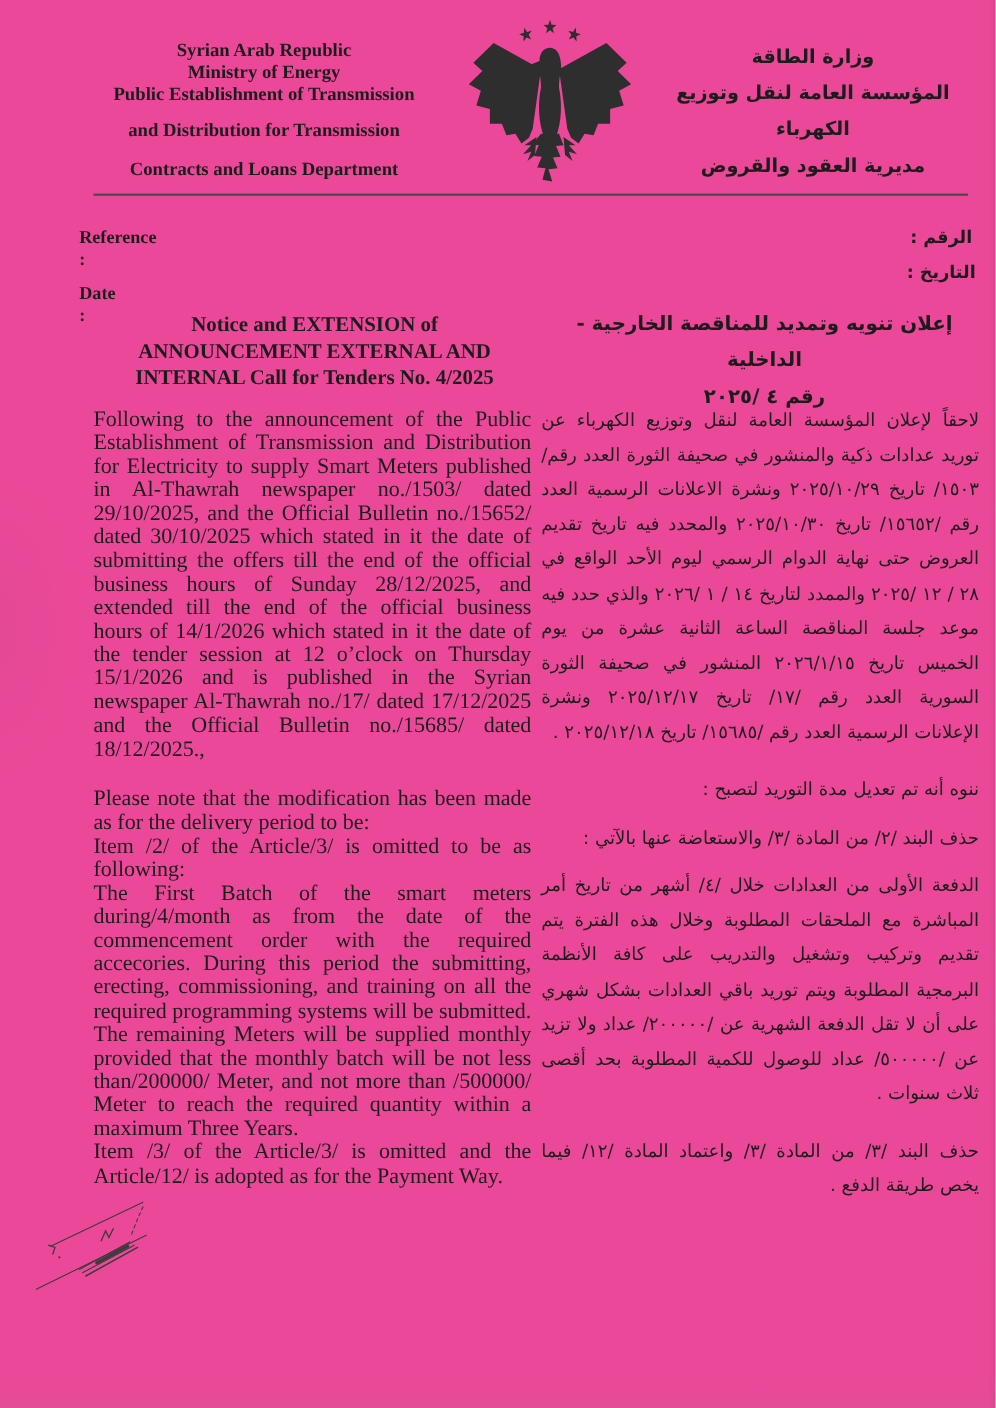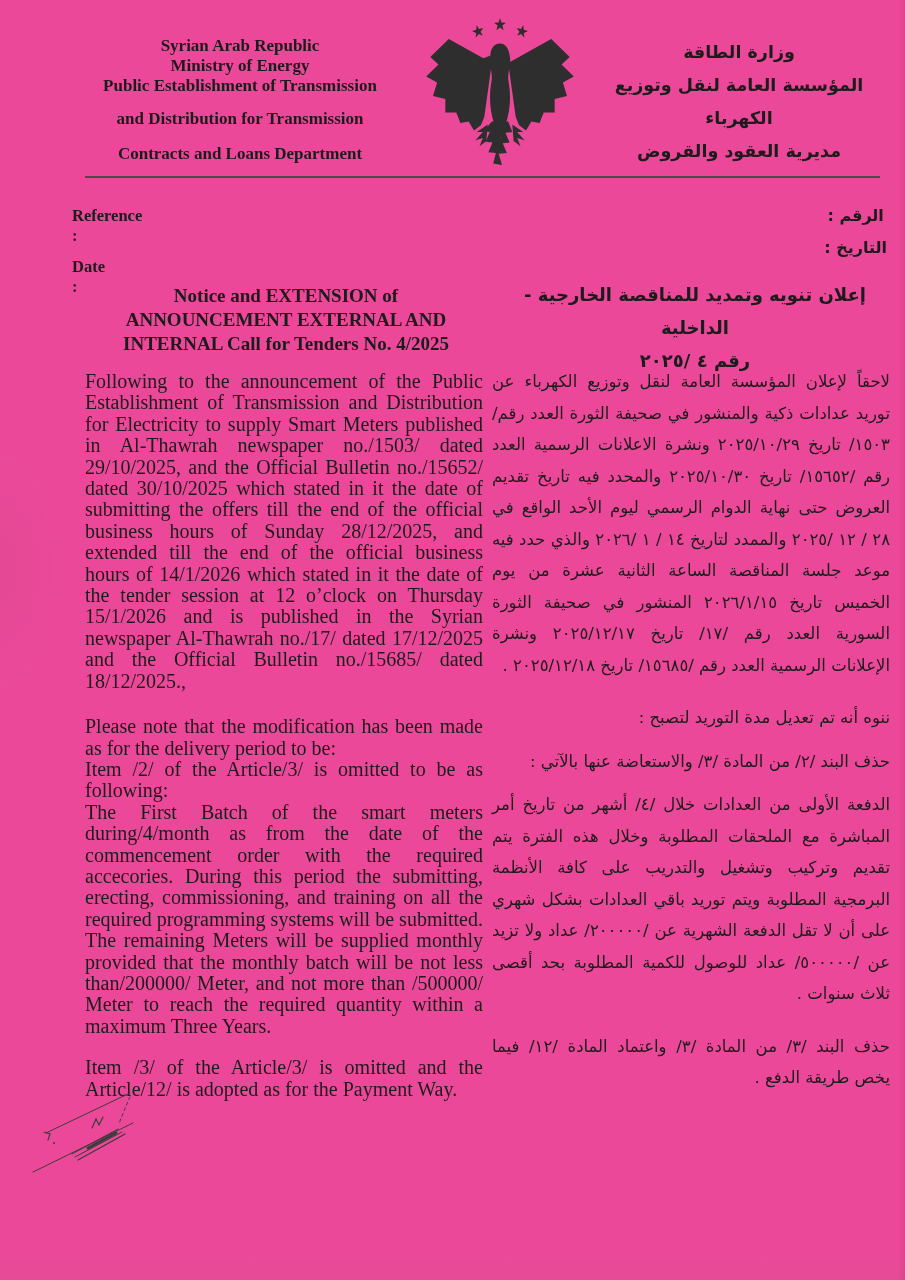--- a/index.html
+++ b/index.html
@@ -42,21 +42,21 @@
     font-weight:bold; font-size:19px; line-height:24px; }
   .title-ar { position:absolute; left:500px; top:278px; width:390px; text-align:center;
     direction:rtl; font-family:"DejaVu Sans", sans-serif; font-weight:bold;
     font-size:18px; line-height:33px; }
 
   
   .col-en { position:absolute; left:85px; top:371px; width:398px;
     font-size:20px; line-height:21.4px; text-align:justify; }
   .col-en p { margin:0; }
   .col-en p.gap-lg { margin-top:24px; }
-  .col-en p.gap-md { margin-top:20px; }
+  .col-en p.gap-md { }
 
   .col-ar { position:absolute; left:492px; top:366px; width:398px; direction:rtl;
     font-family:"DejaVu Sans", sans-serif; font-size:16.5px; line-height:31.5px;
     text-align:justify; }
   .col-ar p { margin:0; }
   .col-ar p.gap-lg { margin-top:21px; }
   .col-ar p.gap-md { margin-top:12px; }
 
   .signature { position:absolute; left:20px; top:1082px; width:160px; height:100px; }
 </style>

